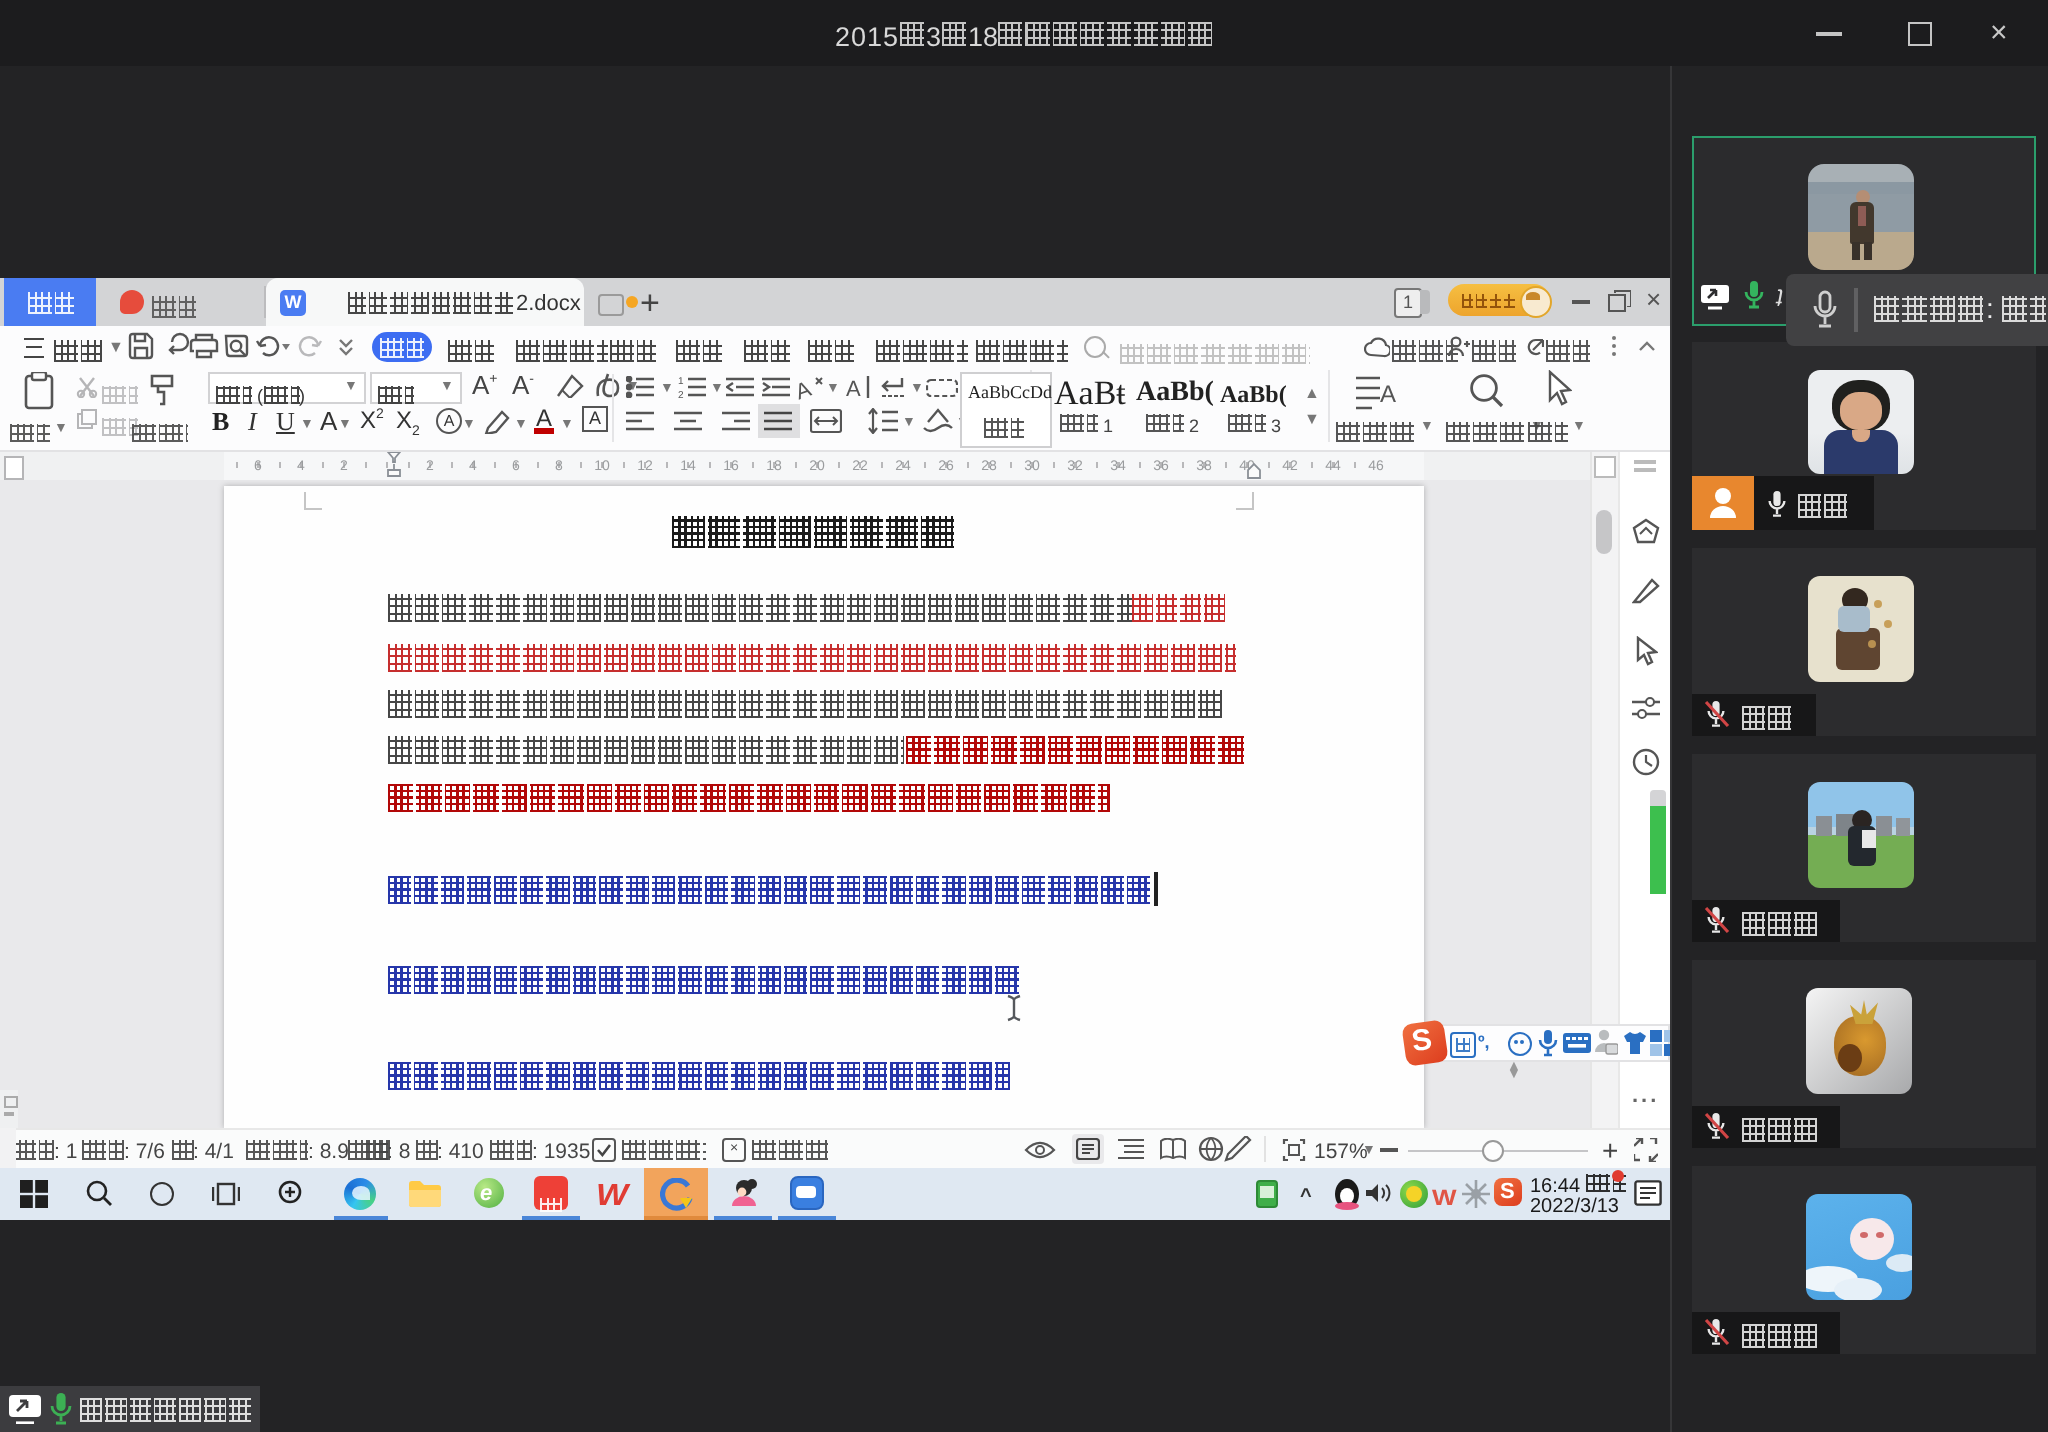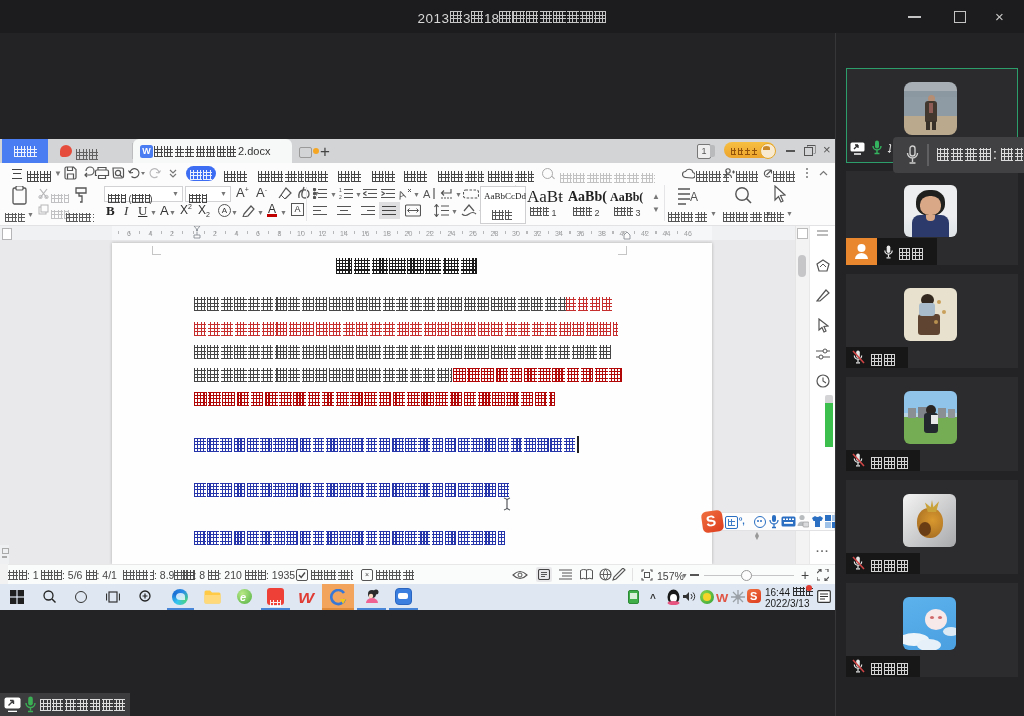--- a/index.html
+++ b/index.html
@@ -18,36 +18,36 @@
       repeating-linear-gradient(0deg,currentColor 0 1.2px,transparent 1.2px 3.3px);
     opacity:.97;
     -webkit-mask-image:repeating-linear-gradient(90deg,#000 0 calc(var(--cw,14px) - 1.5px),transparent calc(var(--cw,14px) - 1.5px) var(--cw,14px));}
   svg{display:block;}
 </style>
 </head>
 <body>
 
 <div class="ab" style="left:0;top:0;width:1024px;height:33px;background:#1c1c1e;"></div>
 <div class="ab" id="titletext" style="left:0;top:11px;width:1024px;text-align:center;color:#d8d8d8;font-size:13.5px;">
-  <span style="letter-spacing:.5px">2013</span><span class="zh" style="width:13.5px;height:12px;--cw:13.5px;"></span>3<span class="zh" style="width:13.5px;height:12px;--cw:13.5px;"></span>18<span class="zh" style="width:13.5px;height:12px;--cw:13.5px;"></span><span class="zh" style="width:94px;height:12px;--cw:13.5px;"></span>
+  <span style="letter-spacing:.5px">2015</span><span class="zh" style="width:13.5px;height:12px;--cw:13.5px;"></span>3<span class="zh" style="width:13.5px;height:12px;--cw:13.5px;"></span>18<span class="zh" style="width:13.5px;height:12px;--cw:13.5px;"></span><span class="zh" style="width:94px;height:12px;--cw:13.5px;"></span>
 </div>
 <div class="ab" style="left:908px;top:16px;width:13px;height:1.5px;background:#c4c4c4;"></div>
 <div class="ab" style="left:954px;top:11px;width:10px;height:10px;border:1.2px solid #c4c4c4;"></div>
 <div class="ab" style="left:995px;top:10px;width:13px;height:13px;color:#c8c8c8;font-size:15px;line-height:13px;">×</div>
 
 <div class="ab" id="screen" style="left:0;top:139px;width:835px;height:471px;background:#fbfbfc;overflow:hidden;">
 
   <div class="ab" style="left:0;top:0;width:835px;height:24px;background:#d3d4d6;"></div>
   <div class="ab" style="left:2px;top:0;width:46px;height:24px;background:#4a7cf2;color:#fff;text-align:center;"><span class="zh" style="width:23px;height:11px;margin-top:7px;"></span></div>
   <div class="ab" style="left:60px;top:6px;width:12px;height:12px;background:#e64c3c;border-radius:50% 50% 50% 20%;"></div>
   <div class="ab" style="left:76px;top:7px;color:#555;"><span class="zh" style="width:22px;height:11px;"></span></div>
   <div class="ab" style="left:132px;top:4px;width:1px;height:16px;background:#bcbcbe;"></div>
   <div class="ab" style="left:133px;top:0;width:159px;height:24px;background:#f7f8f8;border-radius:6px 6px 0 0;"></div>
   <div class="ab" style="left:140px;top:6px;width:13px;height:13px;background:#4a7cf2;border-radius:2.5px;color:#fff;font-size:9px;font-weight:bold;text-align:center;line-height:13px;">W</div>
-  <div class="ab" style="left:154px;top:7px;color:#333;font-size:11px;line-height:11px;"><span class="zh" style="width:84px;height:10.5px;--cw:10.5px;"></span><span style="position:relative;top:-1.5px">2.docx</span></div>
+  <div class="ab" style="left:174px;top:7px;color:#333;font-size:11px;line-height:11px;"><span class="zh" style="width:84px;height:10.5px;--cw:10.5px;"></span><span style="position:relative;top:-1.5px">2.docx</span></div>
   <div class="ab" style="left:299px;top:8px;width:11px;height:9px;border:1px solid #9a9a9a;border-radius:2px;"></div>
   <div class="ab" style="left:313px;top:9px;width:6px;height:6px;background:#f5a623;border-radius:50%;"></div>
   <div class="ab" style="left:320px;top:3px;color:#444;font-size:17px;font-weight:300;">+</div>
   <div class="ab" style="left:697px;top:5px;width:12px;height:13px;border:1.2px solid #777;border-radius:2px;background:#eee;color:#555;font-size:9px;text-align:center;line-height:13px;">1</div>
   <div class="ab" style="left:710px;top:6px;width:5px;height:12px;background:#b9babc;border-radius:0 2px 2px 0;"></div>
   <div class="ab" style="left:724px;top:3px;width:51px;height:16px;background:linear-gradient(#f6bf42,#eda42c);border-radius:9px;"></div>
   <div class="ab" style="left:731px;top:1.5px;color:#8a4a07;"><span class="zh" style="width:27px;height:7px;--cw:7px;"></span></div>
   <div class="ab" style="left:760px;top:4px;width:14px;height:14px;background:#f8ead0;border-radius:50%;border:1px solid #e2a62a;"></div>
   <div class="ab" style="left:763px;top:7px;width:7px;height:4px;background:#c9882a;border-radius:50% 50% 0 0;"></div>
   <div class="ab" style="left:786px;top:11px;width:9px;height:1.5px;background:#555;"></div>
@@ -401,25 +401,25 @@
     <div class="ab" style="left:6px;top:316px;color:#666;font-weight:bold;letter-spacing:1.5px;font-size:11px;">...</div>
   </div>
 
   <div class="ab" style="left:0;top:406px;width:9px;height:19px;background:#eff0f1;">
     <div class="ab" style="left:2px;top:3px;width:5px;height:4px;border:1px solid #aaa;"></div>
     <div class="ab" style="left:2px;top:11px;width:5px;height:1.5px;background:#aaa;"></div>
   </div>
 
   <div class="ab" id="statusbar" style="left:0;top:425px;width:835px;height:20px;background:#fafbfb;border-top:1px solid #e8e8e8;box-sizing:border-box;color:#454545;font-size:10.5px;">
     <div class="ab" style="left:6px;top:5px;"><span class="zh" style="width:21px;height:10px;"></span><span style="position:relative;top:-1.5px;">: 1</span></div>
-    <div class="ab" style="left:41px;top:5px;"><span class="zh" style="width:21px;height:10px;"></span><span style="position:relative;top:-1.5px;">: 5/6</span></div>
+    <div class="ab" style="left:41px;top:5px;"><span class="zh" style="width:21px;height:10px;"></span><span style="position:relative;top:-1.5px;">: 7/6</span></div>
     <div class="ab" style="left:86px;top:5px;"><span class="zh" style="width:10.5px;height:10px;"></span><span style="position:relative;top:-1.5px;">: 4/1</span></div>
     <div class="ab" style="left:123px;top:5px;"><span class="zh" style="width:31px;height:10px;"></span><span style="position:relative;top:-1.5px;">: 8.9</span><span class="zh" style="width:21px;height:10px;"></span></div>
     <div class="ab" style="left:183px;top:5px;"><span class="zh" style="width:10.5px;height:10px;"></span><span style="position:relative;top:-1.5px;">: 8</span></div>
-    <div class="ab" style="left:208px;top:5px;"><span class="zh" style="width:10.5px;height:10px;"></span><span style="position:relative;top:-1.5px;">: 210</span></div>
+    <div class="ab" style="left:208px;top:5px;"><span class="zh" style="width:10.5px;height:10px;"></span><span style="position:relative;top:-1.5px;">: 410</span></div>
     <div class="ab" style="left:245px;top:5px;"><span class="zh" style="width:21px;height:10px;"></span><span style="position:relative;top:-1.5px;">: 1935</span></div>
     <div class="ab" style="left:296px;top:4px;width:10px;height:10px;border:1.1px solid #555;border-radius:2px;">
         <svg width="10" height="10" viewBox="0 0 10 10">
           <path d="M2 5 L4.2 7.5 L8 2.5" fill="none" stroke="#444" stroke-width="1.3"></path>
         </svg>
       </div>
     <div class="ab" style="left:311px;top:5px;"><span class="zh" style="width:42px;height:10px;"></span></div>
     <div class="ab" style="left:361px;top:4px;width:10px;height:10px;border:1.1px solid #555;border-radius:2px;font-size:7px;line-height:10px;text-align:center;">×</div>
     <div class="ab" style="left:376px;top:5px;"><span class="zh" style="width:38px;height:10px;"></span></div>
 

